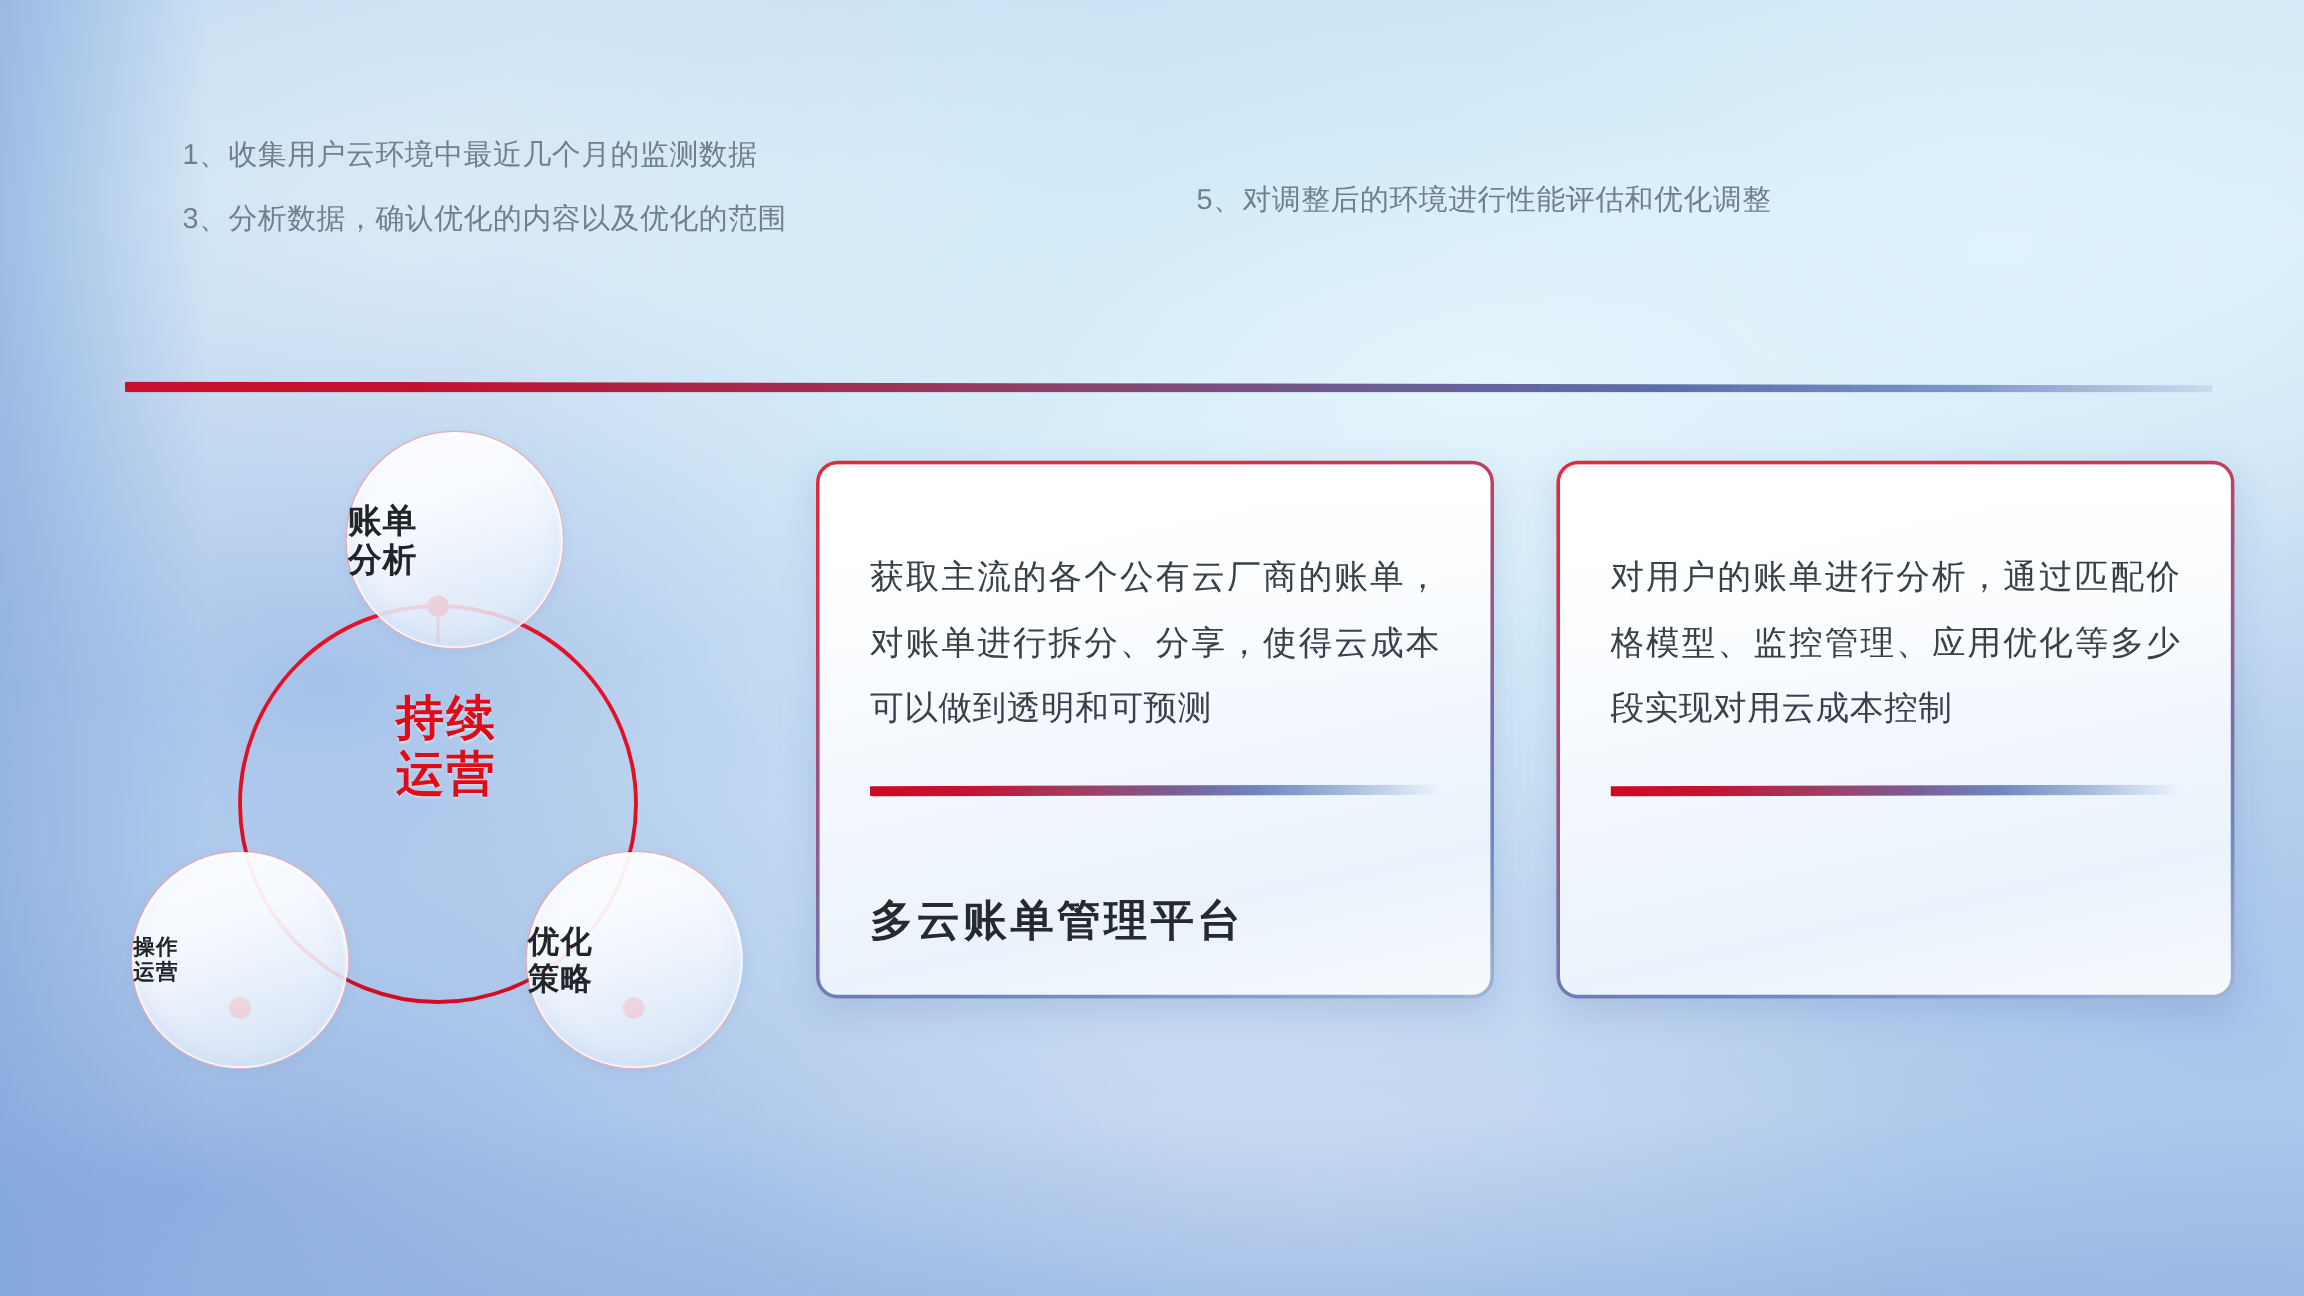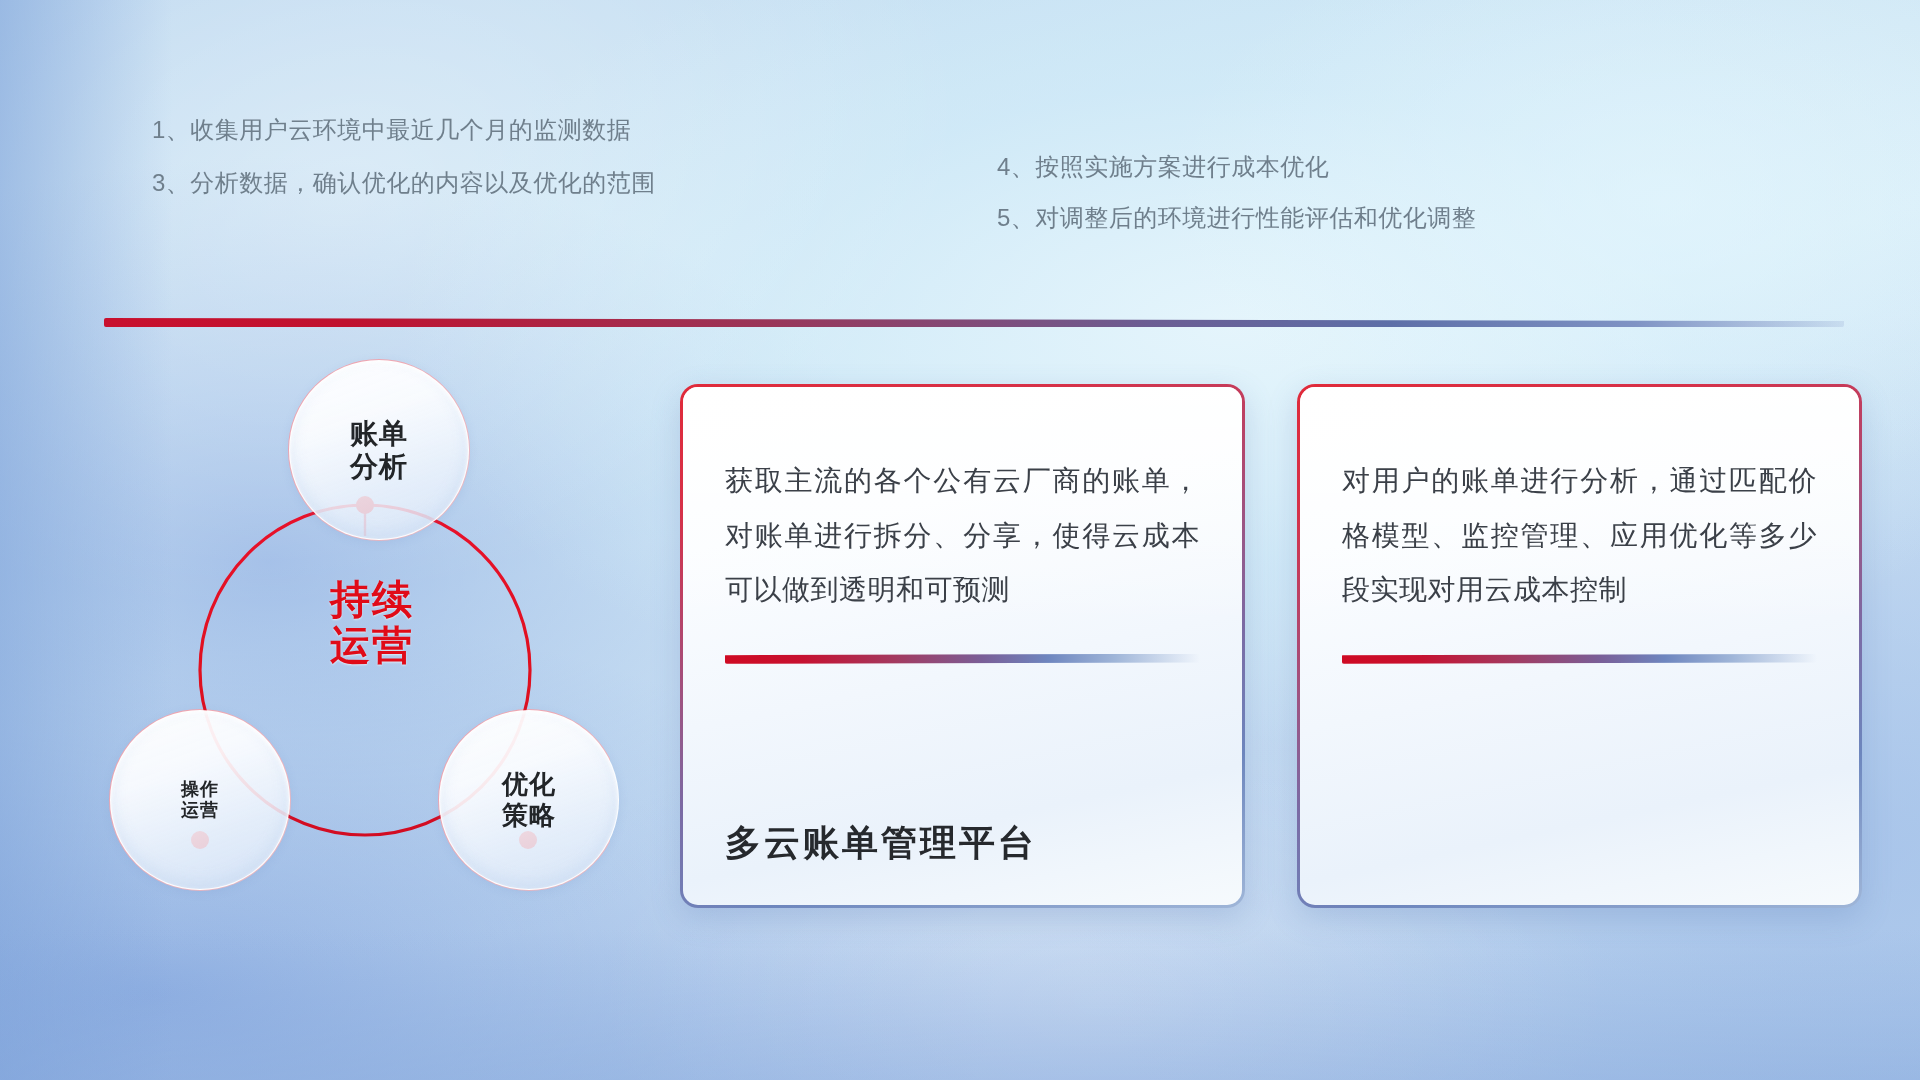--- a/index.html
+++ b/index.html
@@ -76,21 +76,21 @@
   .bubble {
     position:absolute;
     border-radius:50%;
     background:
       linear-gradient(160deg, rgba(255,255,255,0.97) 0%, rgba(252,253,255,0.93) 34%, rgba(236,243,252,0.86) 68%, rgba(223,234,249,0.80) 100%);
     box-shadow:
       inset 0 2px 4px rgba(255,255,255,0.95),
       inset 0 -6px 16px rgba(190,210,238,0.45),
       0 2px 10px rgba(110,145,200,0.18);
     border:1.5px solid rgba(255,255,255,0.9);
-    display:flex; align-items:center; justify-content:center;
+    display:flex; align-items:center; 
   }
   .bubble .lbl {
     text-align:center;
     font-weight:700;
     color:#222528;
     line-height:1.18;
     letter-spacing:1px;
   }
   #bubble-top    { left:199px; top:20px;  width:180px; height:180px; }
   #bubble-top .lbl { font-size:28px; }
@@ -113,21 +113,21 @@
     font-size:40px;
     font-weight:800;
     line-height:1.16;
     letter-spacing:2px;
     text-shadow:0 1px 2px rgba(255,255,255,0.6);
   }
 
   
   #cards { position:absolute; left:680px; top:384px; z-index:5; display:flex; gap:52px; }
   .card {
-    width:565px; height:524px;
+    width:565px; height:448px;
     border-radius:18px;
     padding:3px;
     background:linear-gradient(162deg,#e02a3a 0%,#d63149 18%,#a84c77 40%,#7b6aa4 60%,#6d86bd 78%,#9fb6d8 100%);
     box-shadow:0 10px 30px rgba(80,115,175,0.22);
   }
   .card-inner {
     width:100%; height:100%;
     border-radius:15px;
     background:
       linear-gradient(168deg, #ffffff 0%, #fbfdff 26%, #f2f7fd 54%, #eaf2fb 78%, #f6fafd 100%);
@@ -185,21 +185,20 @@
 </div>
 
 <div id="top-lists">
 
   <div class="list-col left">
     <div class="list-item">1、收集用户云环境中最近几个月的监测数据</div>
     <div class="list-item">3、分析数据，确认优化的内容以及优化的范围</div>
   </div>
 
   <div class="list-col right">
-    <div class="list-item">4、按照实施方案进行成本优化</div>
     <div class="list-item">5、对调整后的环境进行性能评估和优化调整</div>
   </div>
 
 </div>
 
 <div id="header-divider">
   <div class="bar"></div>
 </div>
 
 <div id="venn">

